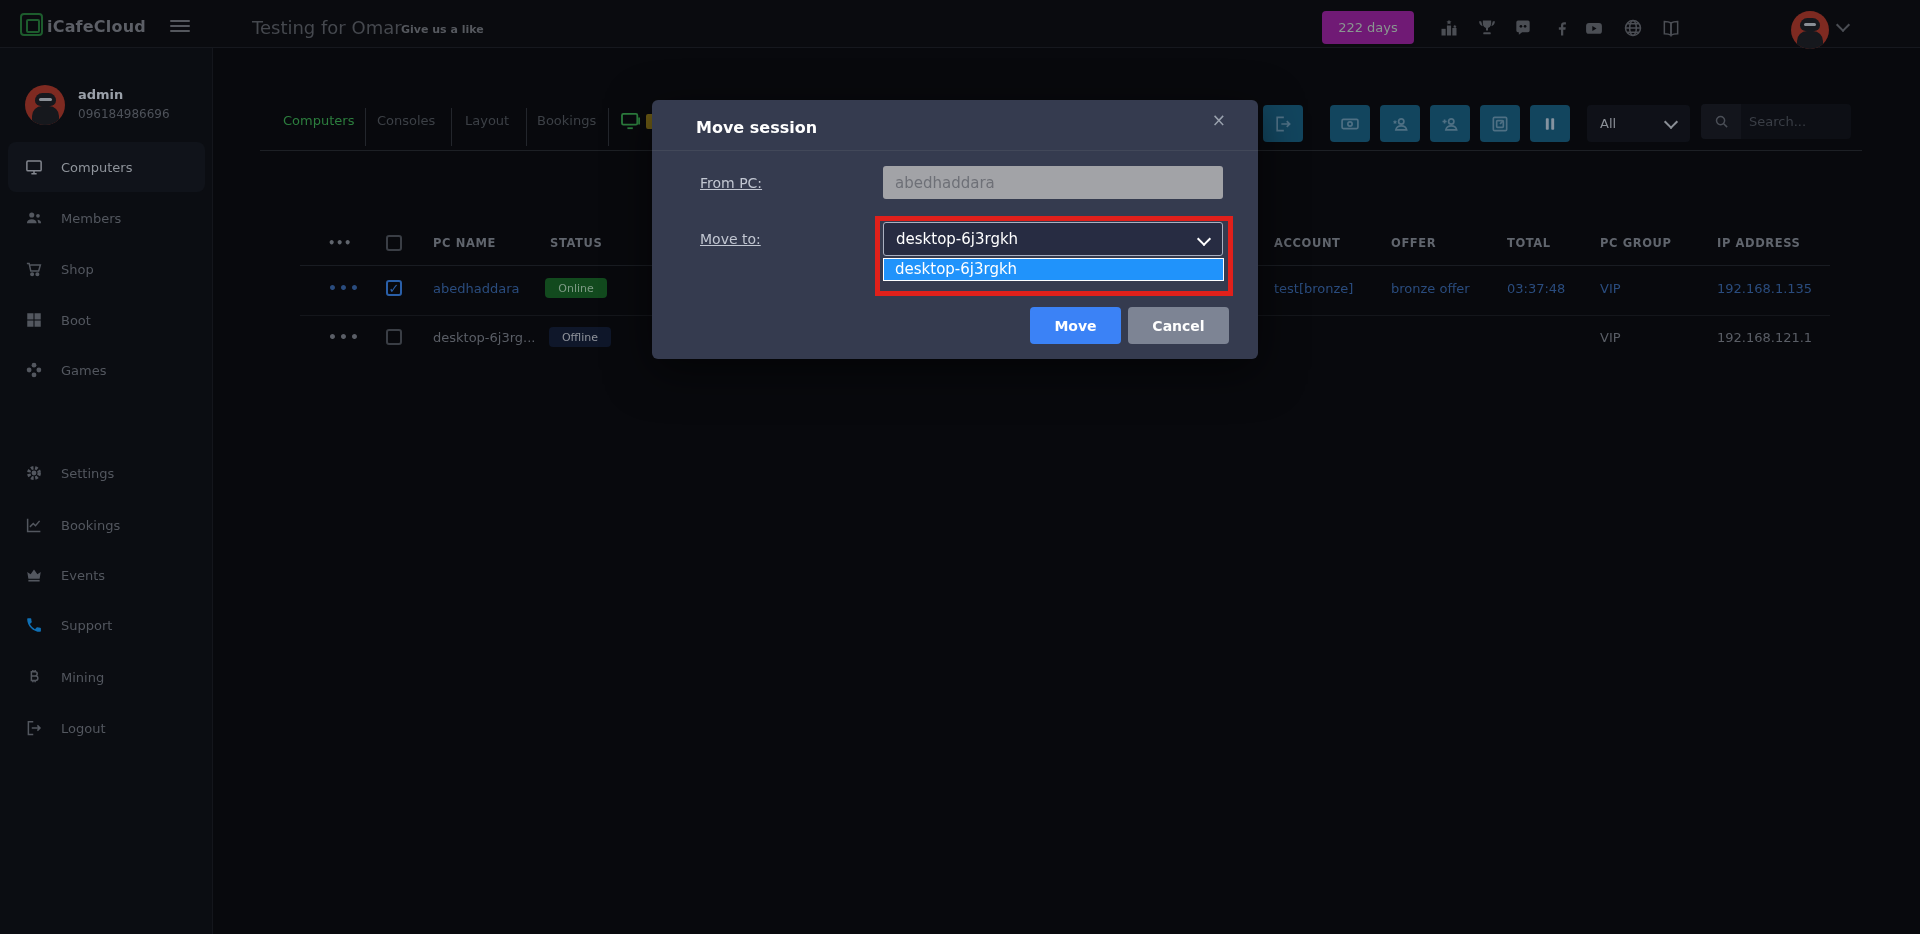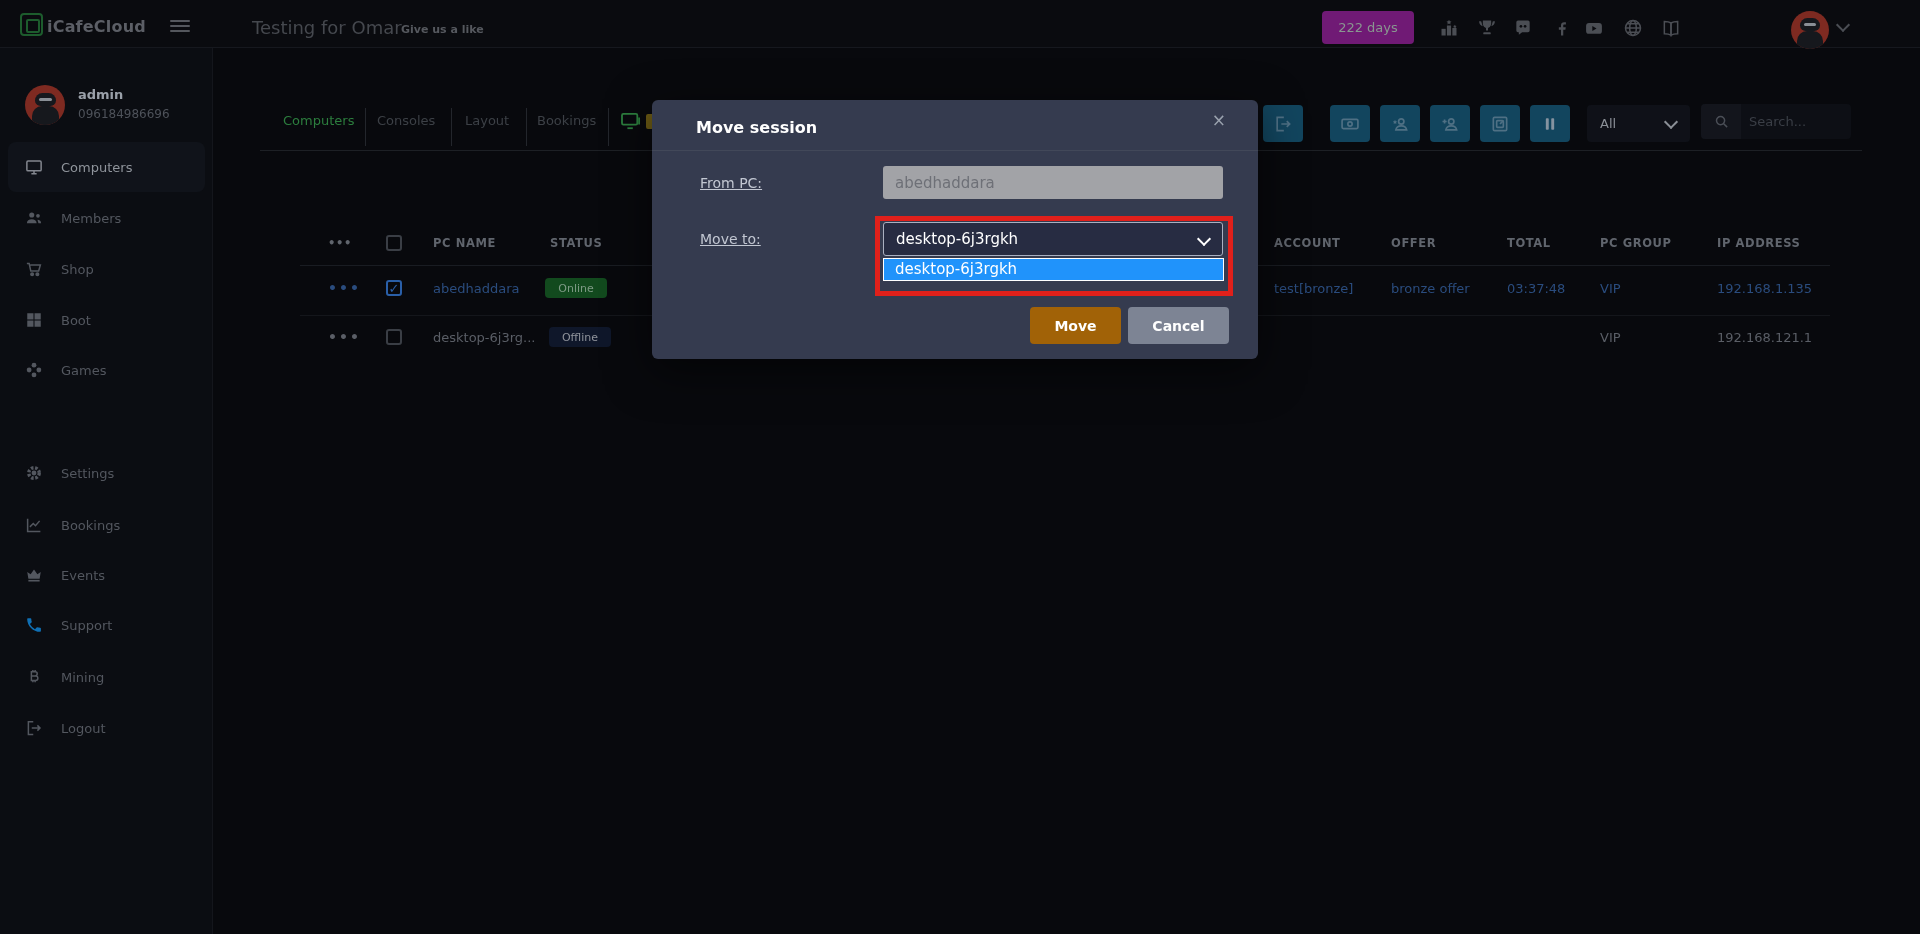--- a/index.html
+++ b/index.html
@@ -76,21 +76,21 @@
   .modal-close { position:absolute; right:32px; top:10px; font-size:17px; color:#9aa2ae; cursor:pointer; }
   .modal-div { position:absolute; left:0; top:50px; width:606px; height:1px; background:#424859; }
   .m-label { position:absolute; left:48px; font-size:14px; color:#c2c7d2;text-decoration:underline; }
   .m-input { position:absolute; left:231px; top:66px; width:340px; height:33px; background:#a2a3a7; border:none; border-radius:3px; font-size:15px; color:#6e7077; padding-left:12px; font-family:inherit; }
   .red-rect { position:absolute; left:223px; top:116px; width:358px; height:80px; border:5px solid #e1201b; z-index:3; pointer-events:none; }
   .m-select { position:absolute; left:231px; top:122px; width:340px; height:34px; background:#272c42; border:1px solid #aab0c0; border-radius:3px; display:flex; align-items:center; color:#ffffff; font-size:15px; padding-left:12px; cursor:pointer; z-index:2; }
   .m-select .chev { right:13px; top:11px; border-color:#ffffff; }
   .opt-list { position:absolute; left:231px; top:158px; width:341px; height:23px; background:#ffffff; z-index:2; }
   .opt-row { position:absolute; left:1px; top:1px; width:339px; height:21px; background:#2093fb; color:#ffffff; font-size:15px; line-height:21px; padding-left:11px; cursor:pointer; }
   .m-btn { position:absolute; top:207px; height:37px; border:none; border-radius:4px; font-size:14px; font-weight:bold; color:#ffffff; cursor:pointer; font-family:inherit; }
-  .btn-move { left:378px; width:91px; background:#a16207; }
+  .btn-move { left:378px; width:91px; background:#3b82f6; }
   .btn-cancel { left:476px; width:101px; background:#7d8494; }
 </style>
 </head>
 <body>
 
 <div class="screen">
 
   <div class="topbar">
     <div class="logo-box"></div>
     <div class="logo-text">iCafeCloud</div>

